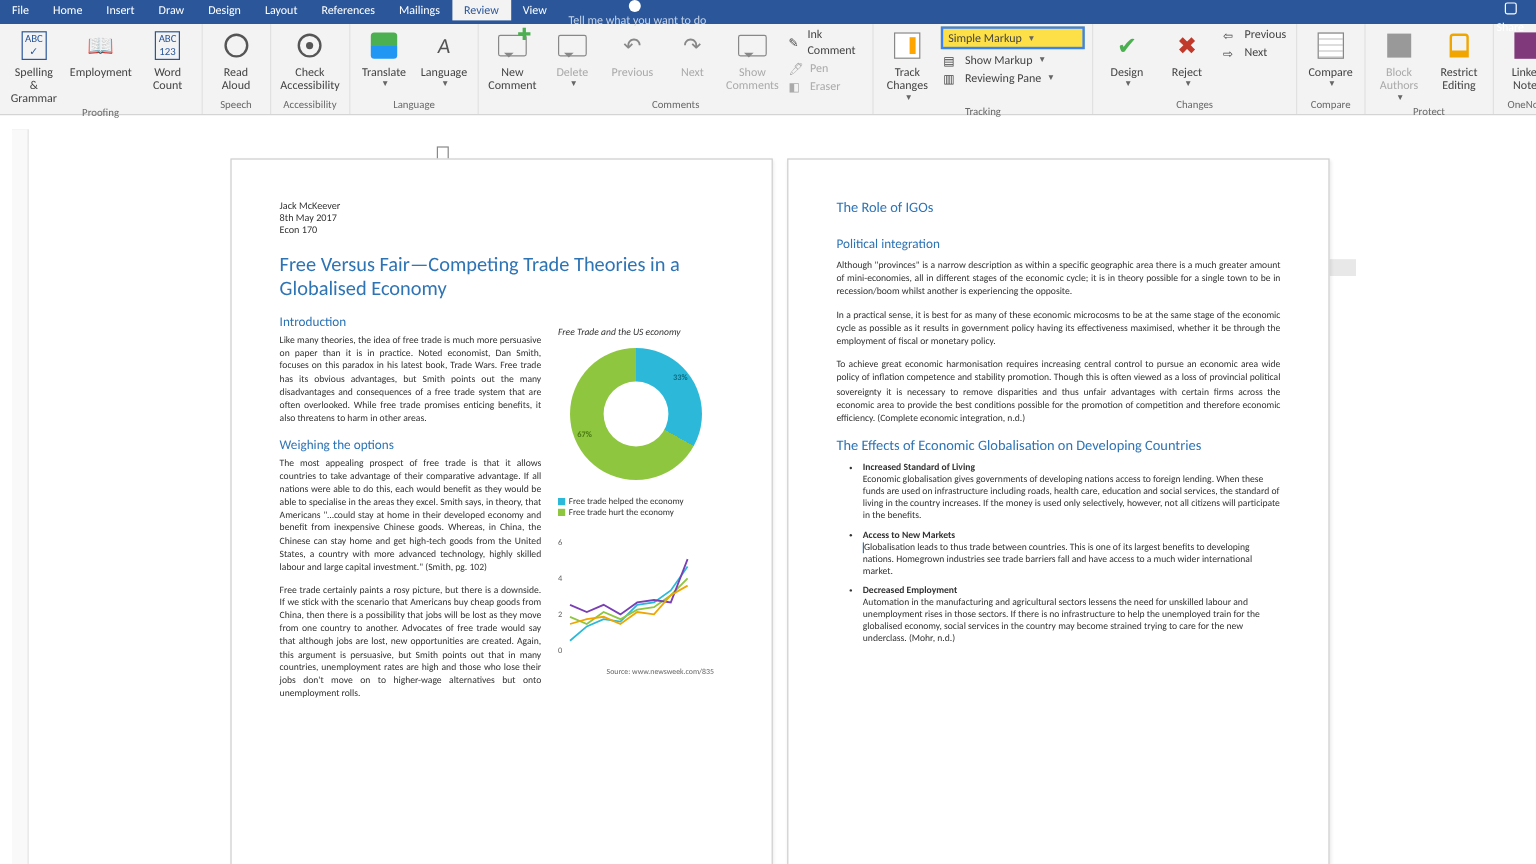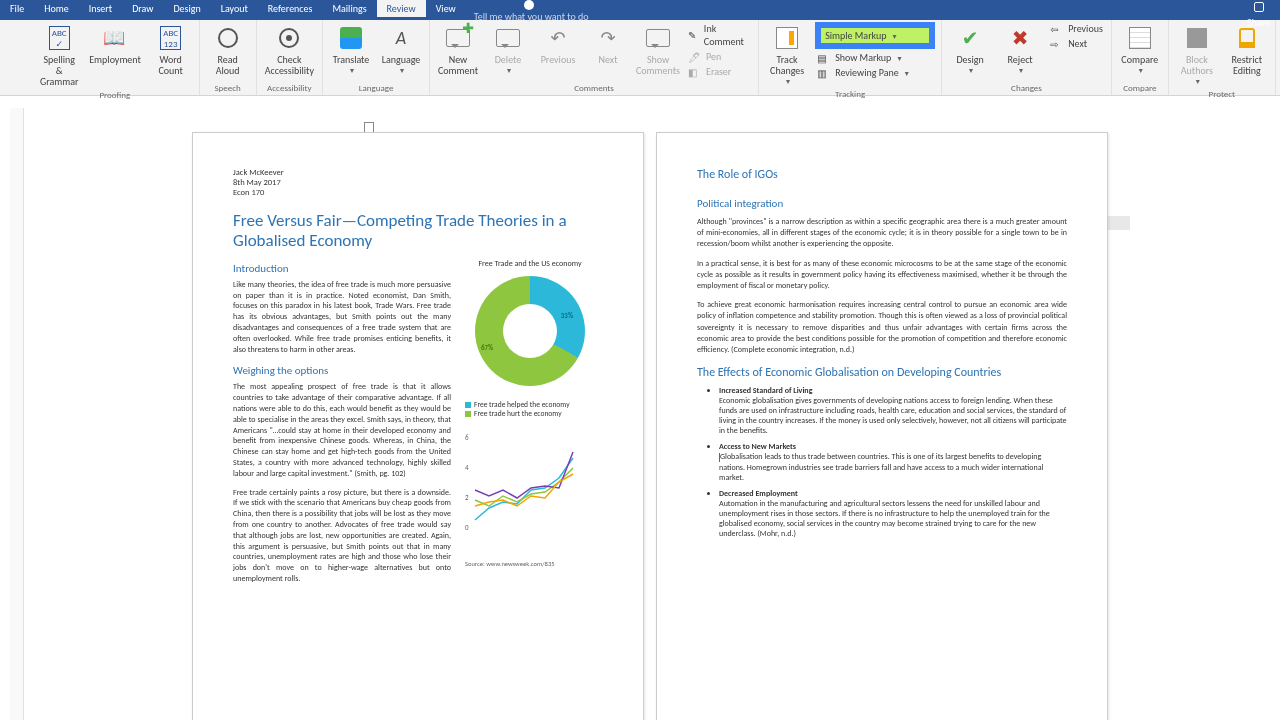--- a/index.html
+++ b/index.html
@@ -8,21 +8,21 @@
 
 .tab-strip { height: 20px; background: #2b579a; display: flex; align-items: flex-start; font-size: 10px; color: #fff; }
 .tab-strip .tab { padding: 2px 10px; cursor: pointer; }
 .tab-strip .tab.active { background: #f3f3f3; color: #2b579a; }
 .tab-strip .tell-me { margin-left: 8px; color: #c5d4ea; display: flex; align-items: center; flex-direction: column; }
 .tab-strip .bulb { width: 10px; height: 10px; background: #fff; border-radius: 50%; margin-right: 4px; }
 .tab-strip .share { margin-left: auto; padding: 2px 10px; display: flex; align-items: center; gap: 4px; flex-direction: column; }
 .tab-strip .share .shr-icon { width: 10px; height: 10px; border: 1px solid #fff; border-radius: 2px; position: relative; }
 
 
-.ribbon { height: 76px; background: #f3f3f3; border-bottom: 1px solid #d4d4d4; display: flex; font-size: 10px; color: #444; padding-left: 31px; }
+.ribbon { height: 76px; background: #f3f3f3; border-bottom: 1px solid #d4d4d4; display: flex; font-size: 10px; color: #444; }
 .rgroup { border-right: 1px solid #e1e1e1; display: flex; flex-direction: column; align-items: center; justify-content: space-between; padding: 2px 6px 0; }
 .rgroup .label { font-size: 9px; color: #6a6a6a; padding: 2px 0; }
 .rbtns { display: flex; gap: 6px; align-items: flex-start; flex: 1; }
 .rbtn { display: flex; flex-direction: column; align-items: center; justify-content: flex-start; min-width: 44px; padding: 2px 2px 0; text-align: center; cursor: pointer; }
 .rbtn .ic { width: 28px; height: 28px; display: flex; align-items: center; justify-content: center; margin-bottom: 2px; }
 .rbtn .txt { line-height: 1.1; }
 .rbtn.disabled { color: #aaa; }
 .mini-stack { display: flex; flex-direction: column; gap: 2px; font-size: 10px; }
 .mini { display: flex; align-items: center; gap: 4px; padding: 0 2px; cursor: pointer; }
 .mini .mic { width: 14px; height: 12px; }
@@ -63,30 +63,30 @@
 .page-content { padding: 34px 40px 24px 40px; font-size: 8.5px; color: #333; }
 
 
 .meta-line { font-size: 8.5px; color: #333; }
 .doc-title { color: #2e74b5; font-size: 17px; font-weight: 300; margin-top: 14px; line-height: 1.2; }
 .h2 { color: #2e74b5; font-size: 11px; margin-top: 10px; margin-bottom: 4px; }
 .para { font-size: 8px; color: #333; line-height: 1.35; text-align: justify; margin-bottom: 8px; }
 .two-col { display: flex; gap: 14px; }
 .colL { width: 218px; }
 .colR { width: 130px; }
-.chart-title { font-size: 8px; color: #333; text-align: center; margin-top: 6px; margin-bottom: 8px; }
+.chart-title { font-size: 8px; color: #333; text-align: left; margin-top: 20px; margin-bottom: 8px; font-style: italic; }
 .donut-wrap { position: relative; width: 110px; height: 110px; margin: 0 auto; }
 .donut { width: 110px; height: 110px; border-radius: 50%; background: conic-gradient(#2cb9d9 0deg 119deg, #8ec63f 119deg 360deg); position: relative; }
 .donut::after { content: ""; position: absolute; inset: 28px; background: #fff; border-radius: 50%; }
 .donut-lbl { position: absolute; font-size: 7px; color: #fff; font-weight: bold; }
 .legend { font-size: 7.5px; color: #333; margin-top: 14px; }
 .legend .sw { display: inline-block; width: 6px; height: 6px; margin-right: 3px; vertical-align: middle; }
 .linechart { margin-top: 12px; }
 .linechart svg { display: block; }
-.src { font-size: 6.5px; color: #666; text-align: left; margin-top: 20px; }
+.src { font-size: 6.5px; color: #666; text-align: right; margin-top: 2px; }
 
 
 .h1r { color: #2e74b5; font-size: 12px; margin-bottom: 16px; }
 .h2r { color: #2e74b5; font-size: 11px; margin-top: 10px; margin-bottom: 6px; }
 .rp { font-size: 8px; color: #333; line-height: 1.4; margin-bottom: 8px; text-align: justify; }
 .h2r.big { font-size: 12px; }
 ul.effects { list-style: disc; padding-left: 22px; font-size: 8px; color: #333; }
 ul.effects li { margin-bottom: 6px; }
 ul.effects b { font-weight: bold; }
 .caret-in { display:inline-block; width:1px; height:9px; background:#2e74b5; vertical-align:middle;}
@@ -229,21 +229,21 @@
   </div>
   <div class="rgroup">
     <div class="rbtns">
       <div class="rbtn drop">
           <div class="ic">
             <span class="ic-track"></span>
           </div>
           <div class="txt">Track<br>Changes</div>
         </div>
       <div class="mini-stack" style="min-width:120px;">
-        <div class="mini drop" style="border:6px solid #3b82f6;background:#bef264;padding:1px 4px;">
+        <div class="mini drop" style="border:2px solid #3b82f6;background:#fde047;padding:1px 4px;">
             <span>Simple Markup</span>
           </div>
         <div class="mini drop">
             <span class="mic">▤</span>
             <span>Show Markup</span>
           </div>
         <div class="mini drop">
             <span class="mic">▥</span>
             <span>Reviewing Pane</span>
           </div>
@@ -346,21 +346,21 @@
           <div class="h2">Introduction</div>
           <div class="para">Like many theories, the idea of free trade is much more persuasive on paper than it is in practice. Noted economist, Dan Smith, focuses on this paradox in his latest book, Trade Wars. Free trade has its obvious advantages, but Smith points out the many disadvantages and consequences of a free trade system that are often overlooked. While free trade promises enticing benefits, it also threatens to harm in other areas.</div>
           <div class="h2">Weighing the options</div>
           <div class="para">The most appealing prospect of free trade is that it allows countries to take advantage of their comparative advantage. If all nations were able to do this, each would benefit as they would be able to specialise in the areas they excel. Smith says, in theory, that Americans "…could stay at home in their developed economy and benefit from inexpensive Chinese goods. Whereas, in China, the Chinese can stay home and get high-tech goods from the United States, a country with more advanced technology, highly skilled labour and large capital investment." (Smith, pg. 102)</div>
           <div class="para">Free trade certainly paints a rosy picture, but there is a downside. If we stick with the scenario that Americans buy cheap goods from China, then there is a possibility that jobs will be lost as they move from one country to another. Advocates of free trade would say that although jobs are lost, new opportunities are created. Again, this argument is persuasive, but Smith points out that in many countries, unemployment rates are high and those who lose their jobs don't move on to higher-wage alternatives but onto unemployment rolls.</div>
         </div>
         <div class="colR">
           <div class="chart-title">Free Trade and the US economy</div>
           <div class="donut-wrap">
             <div class="donut"></div>
-            <div class="donut-lbl" style="top:35px;right:12px;color:#0e6d84;margin-left:48px;">33%</div>
+            <div class="donut-lbl" style="top:20px;right:12px;color:#0e6d84;margin-left:48px;">33%</div>
             <div class="donut-lbl" style="bottom:34px;left:6px;color:#4a7a12;">67%</div>
           </div>
           <div class="legend">
             <div><span class="sw" style="background:#2cb9d9;"></span><span>Free trade helped the economy</span></div>
             <div><span class="sw" style="background:#8ec63f;"></span><span>Free trade hurt the economy</span></div>
           </div>
           <div class="linechart">
             <svg width="120" height="110">
               <text x="0" y="10" font-size="7" fill="#666">6</text>
               <text x="0" y="40" font-size="7" fill="#666">4</text>

